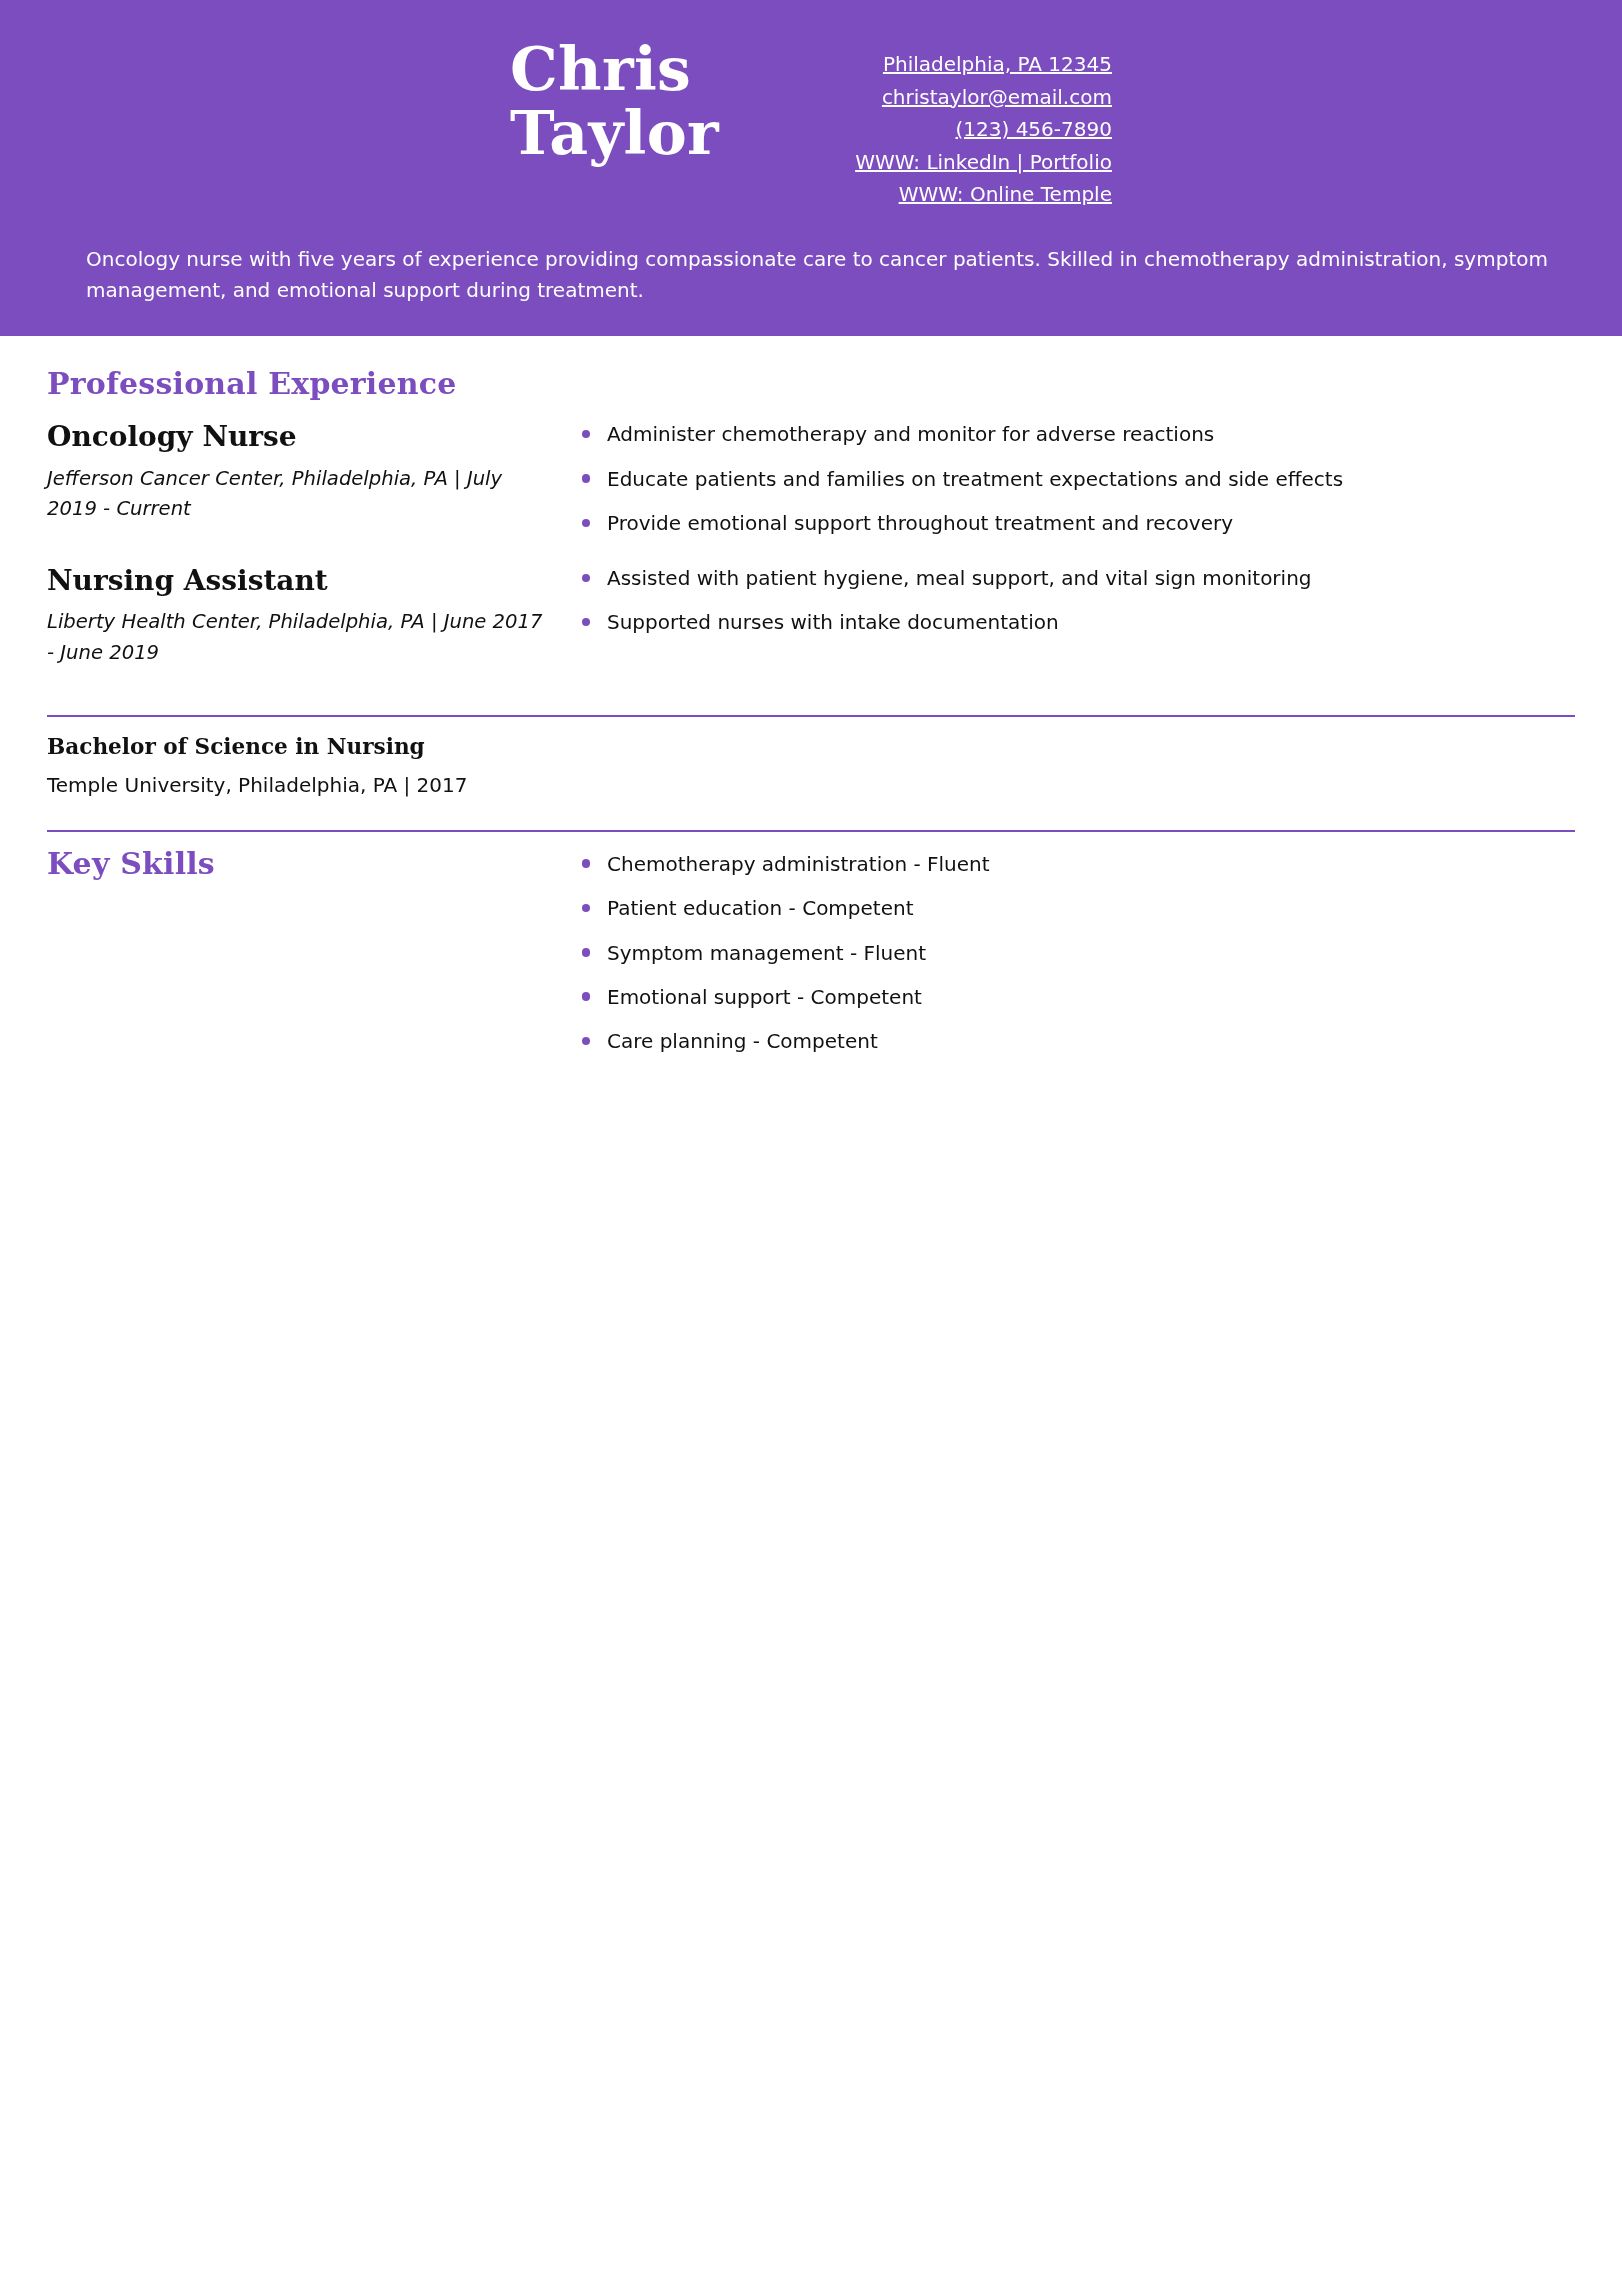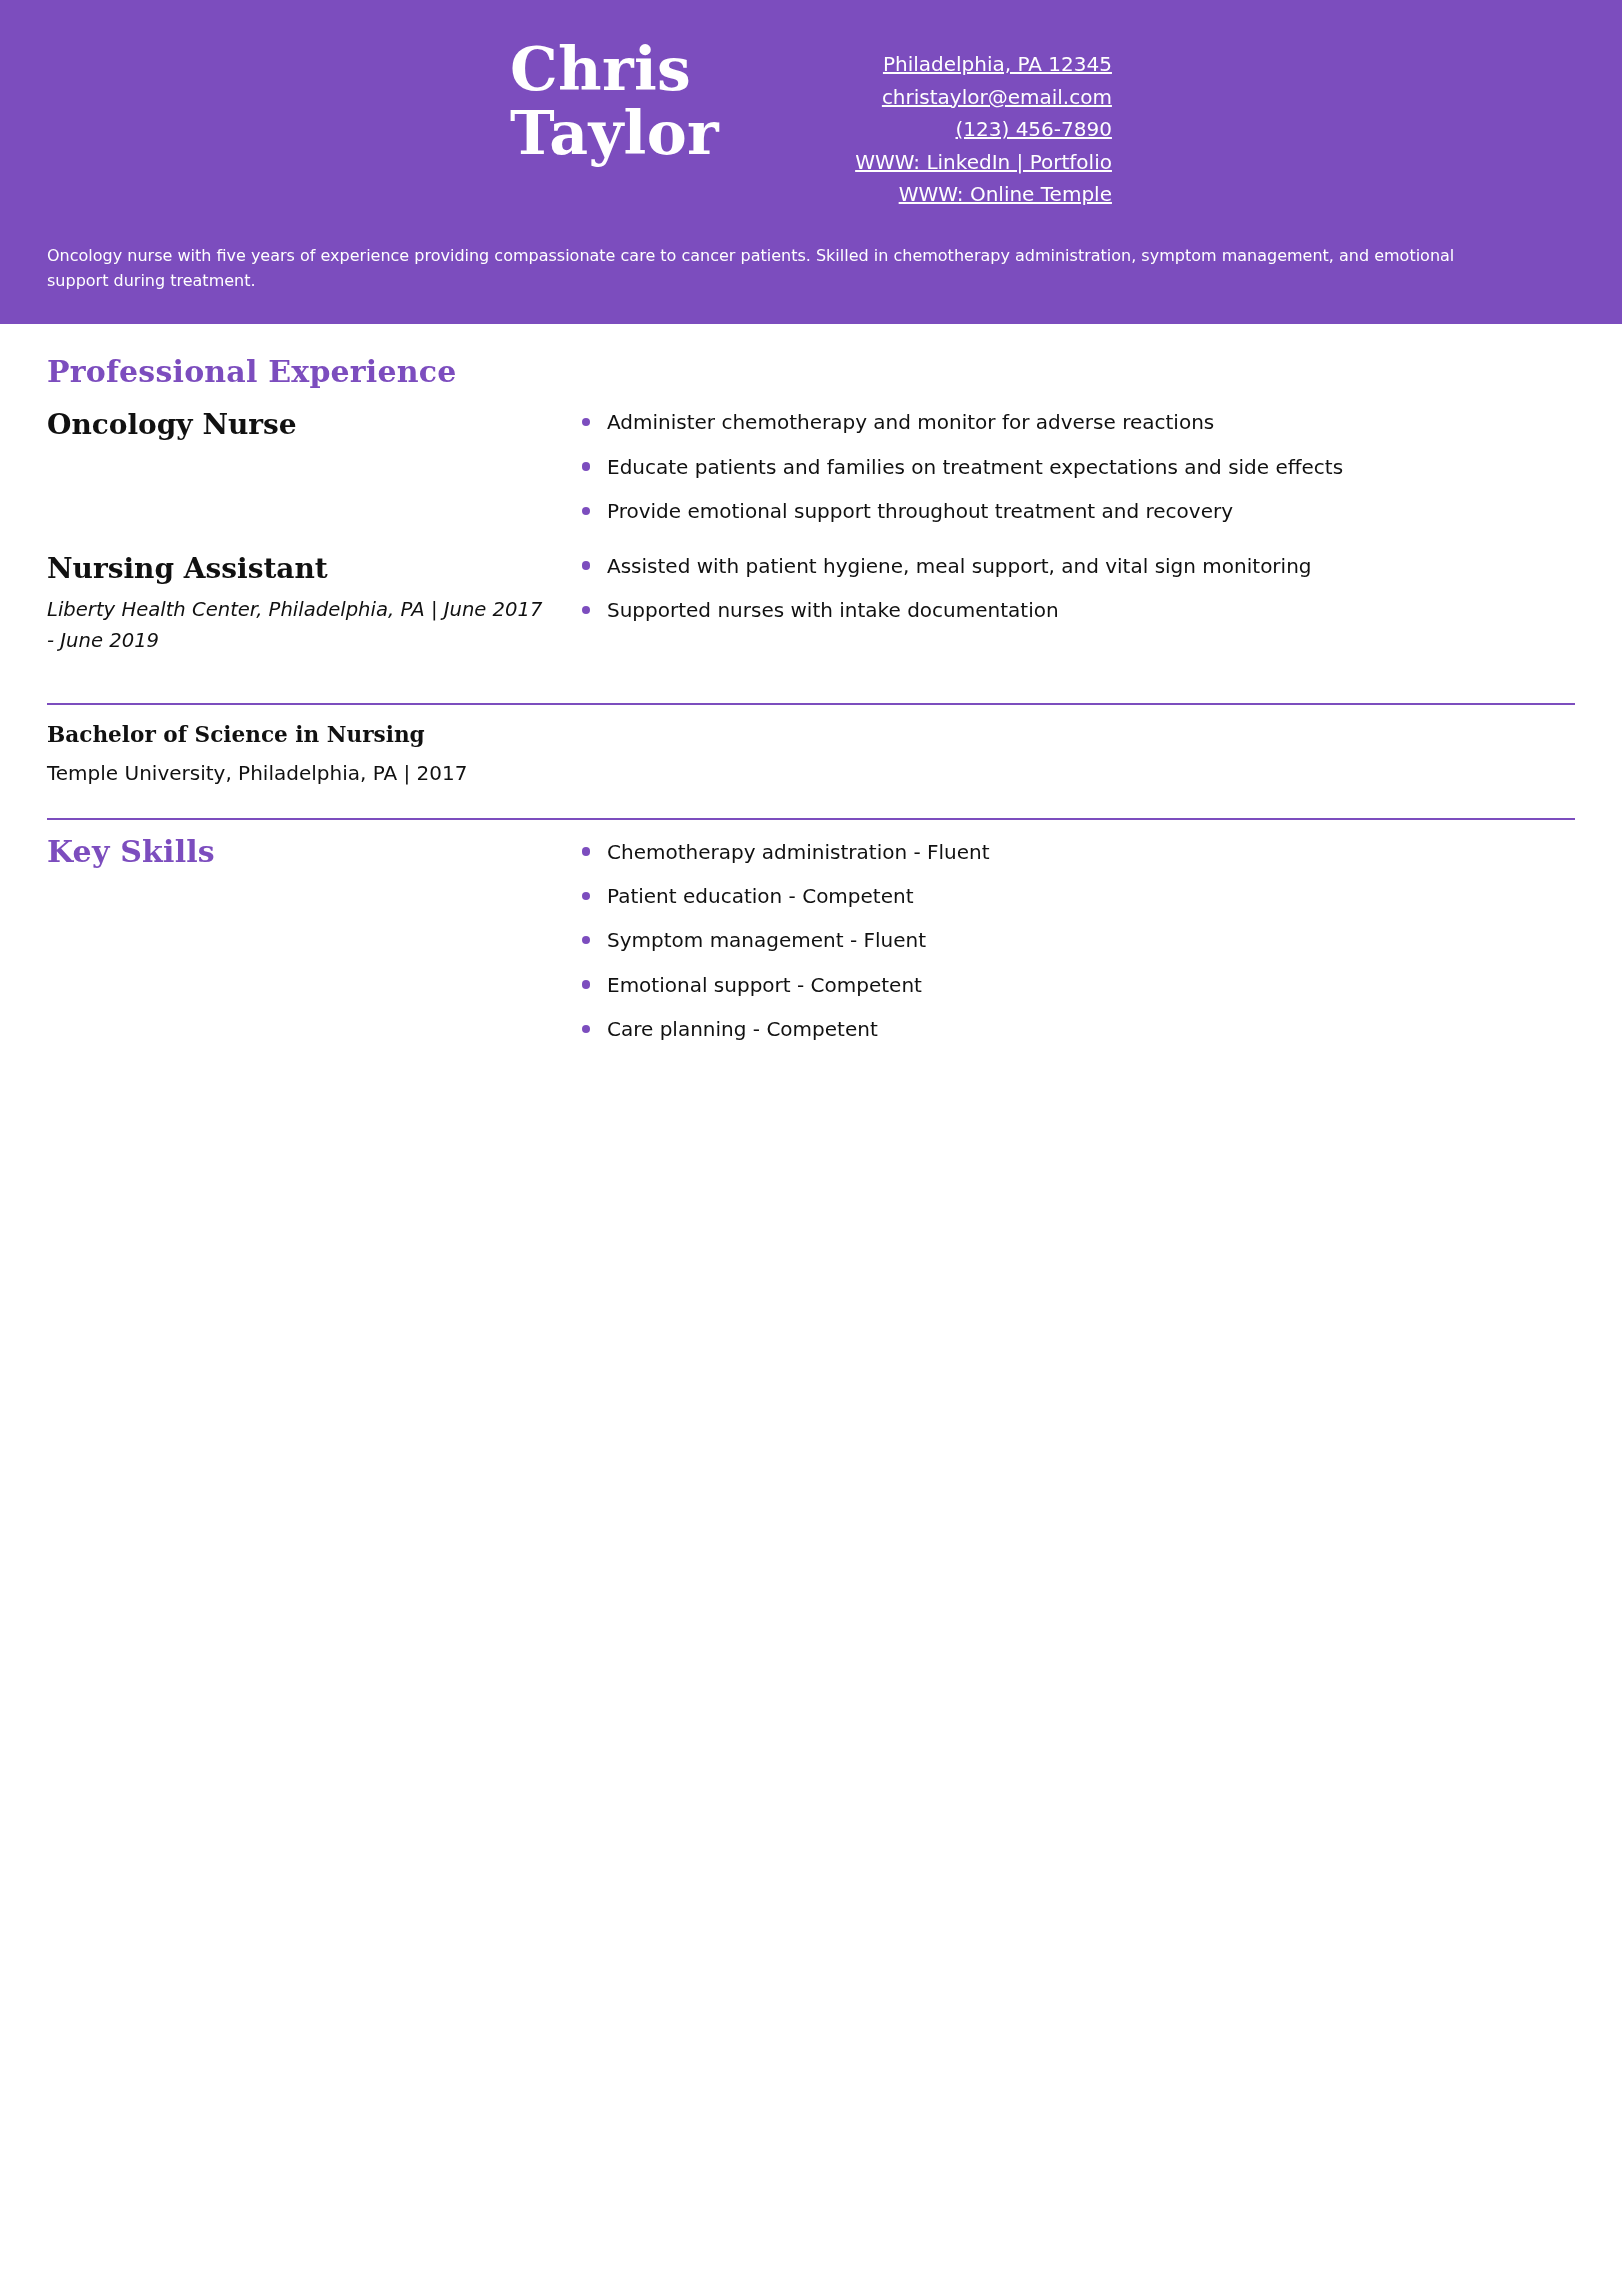--- a/index.html
+++ b/index.html
@@ -46,23 +46,24 @@
     padding-top: 14.4px;
     min-width: 393px;
   }
   .contact-line {
     display: block;
     white-space: nowrap;
     text-decoration: underline;
   }
   .summary {
     margin-top: 34px;
-    font-size: 16px;
+    font-size: 20px;
     line-height: 1.52;
     max-width: 1472px;
+    margin-left: 39px;
   }
 
   
   .content {
     padding: 30px 47px 0 47px;
     box-sizing: border-box;
   }
   .section {
     padding-bottom: 6.5px;
   }
@@ -196,20 +197,21 @@
   </div>
 
   <div class="content">
 
     <div class="section">
       <h2 class="section-title">Professional Experience</h2>
 
       <div class="entry">
         <div class="entry-left">
           <div class="job-title">Oncology Nurse</div>
+          <div class="job-meta">Jefferson Cancer Center, Philadelphia, PA | July 2019 - Current</div>
         </div>
         <div class="entry-right">
           <ul class="bullets">
             <li>Administer chemotherapy and monitor for adverse reactions</li>
             <li>Educate patients and families on treatment expectations and side effects</li>
             <li>Provide emotional support throughout treatment and recovery</li>
           </ul>
         </div>
       </div>
 

